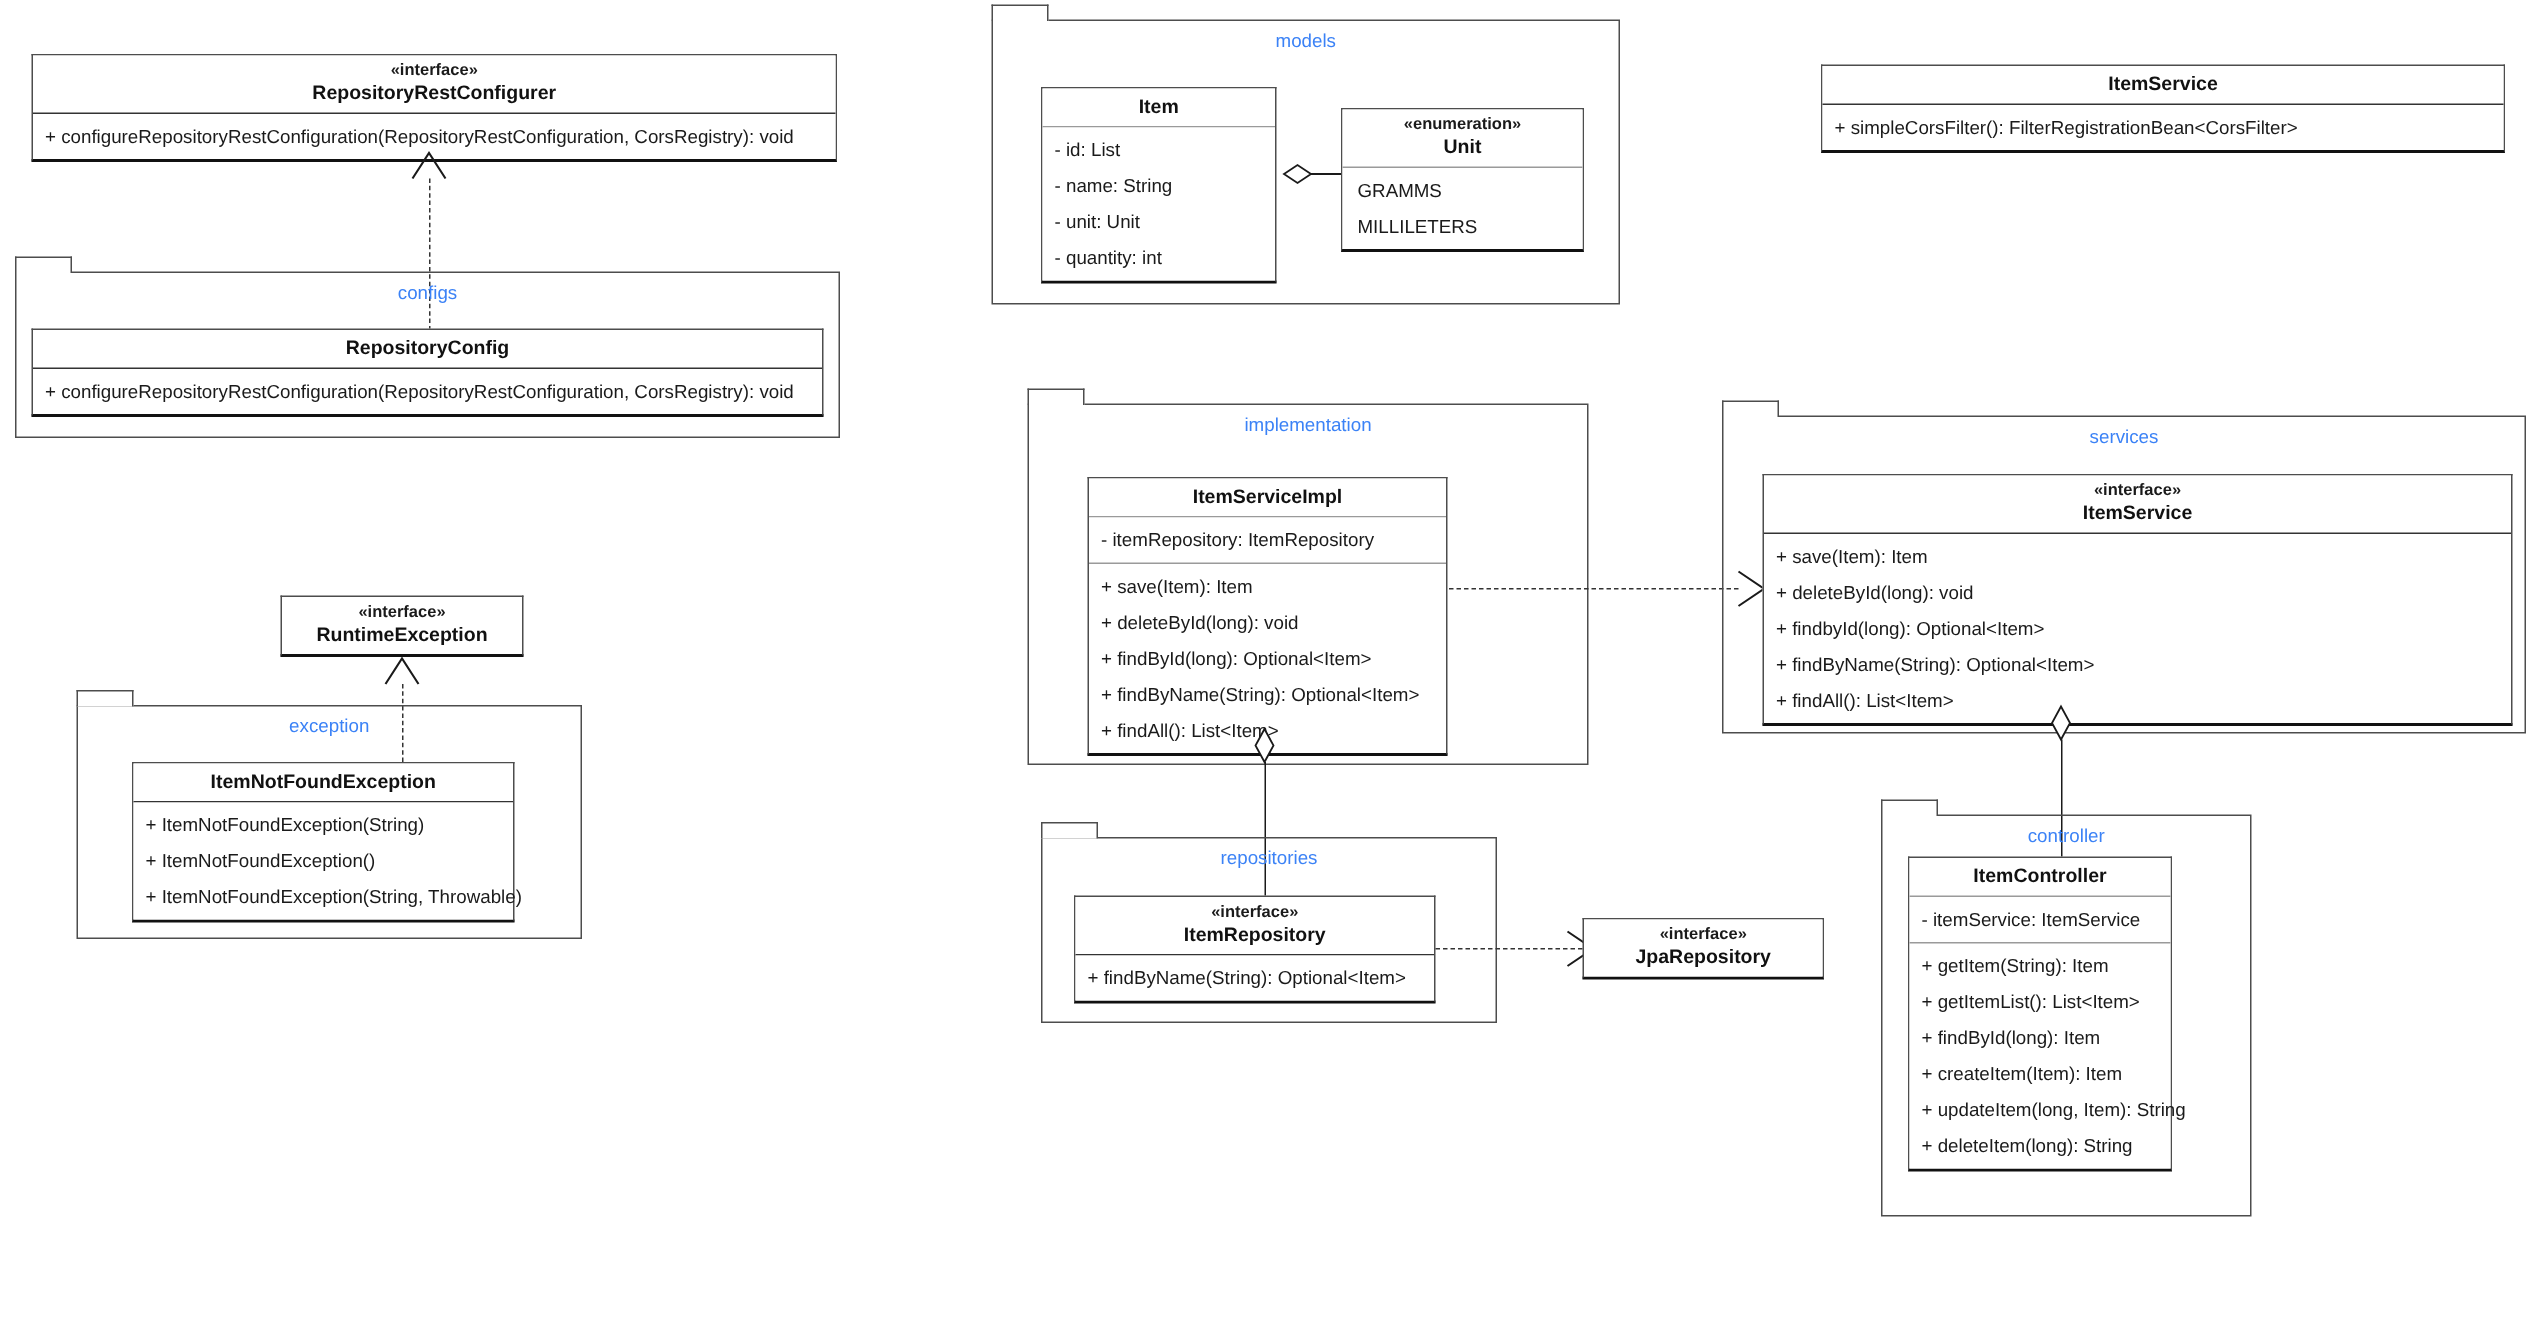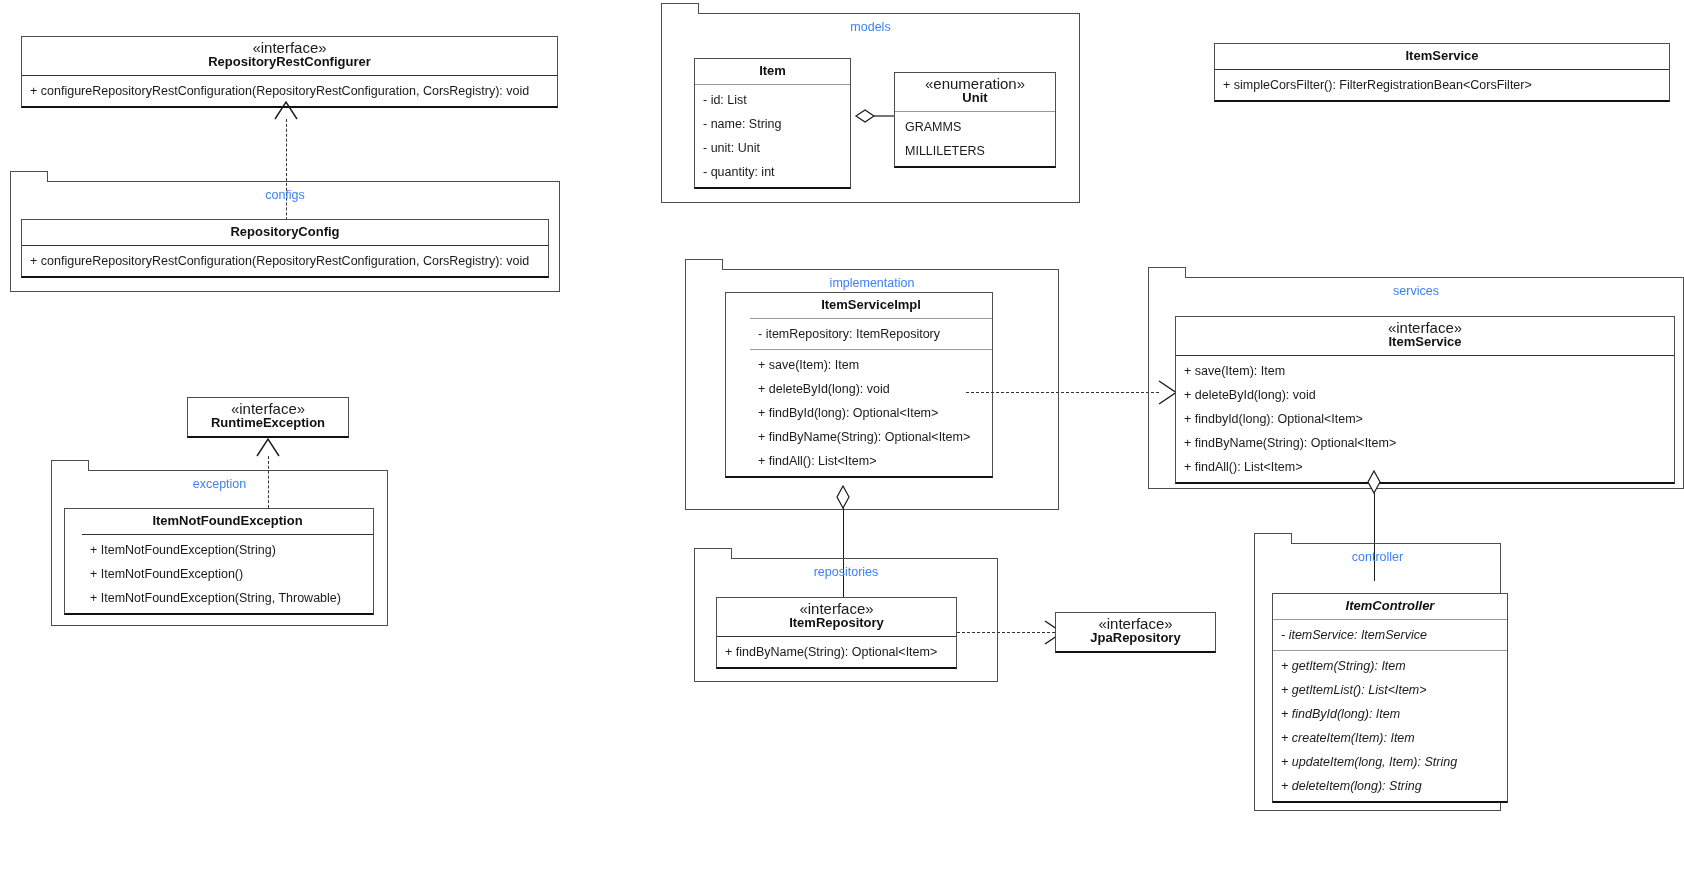--- a/index.html
+++ b/index.html
@@ -63,23 +63,23 @@
     box-sizing: border-box;
     padding: 4px 6px 5px 6px;
     text-align: center;
     border-bottom: 1px solid #9a9a9a;
     background: #ffffff;
   }
   .cls-head.thick { border-bottom: 1.5px solid #333333; }
   .cls-head.noline { border-bottom: none; }
   .stereo {
     display: block;
-    font-size: 15px;
+    font-size: 11px;
     line-height: 13px;
-    font-weight: normal;
+    font-weight: bold;
     color: #1a1a1a;
   }
   .cls-name {
     display: block;
     font-size: 13px;
     line-height: 16px;
     font-weight: bold;
     color: #111111;
     white-space: nowrap;
   }
@@ -163,21 +163,21 @@
   <svg class="svg-ovl" style="left:252px; top:435px; width:32px; height:22px;" viewBox="0 0 32 22">
     <polyline points="5,21 16,4 27,21" fill="none" stroke="#1a1a1a" stroke-width="1.4"></polyline>
   </svg>
   <div class="dash-v" style="left:268px; top:456px; height:52px;"></div>
 
   <div class="pkg" style="left:51px; top:470px; width:337px; height:156px;">
     <div class="pkg-tab"></div>
     <div class="pkg-title">exception</div>
   </div>
 
-  <div class="cls" style="left:64px; top:508px; width:310px;padding-left:17px;">
+  <div class="cls" style="left:88px; top:508px; width:255px;">
     <div class="cls-head thick">
       <span class="cls-name">ItemNotFoundException</span>
     </div>
     <div class="cls-section">
       <div class="member">+ ItemNotFoundException(String)</div>
       <div class="member">+ ItemNotFoundException()</div>
       <div class="member">+ ItemNotFoundException(String, Throwable)</div>
     </div>
   </div>
 
@@ -221,21 +221,21 @@
     <div class="cls-section">
       <div class="member">+ simpleCorsFilter(): FilterRegistrationBean&lt;CorsFilter&gt;</div>
     </div>
   </div>
 
   <div class="pkg" style="left:685px; top:269px; width:374px; height:241px;">
     <div class="pkg-tab"></div>
     <div class="pkg-title">implementation</div>
   </div>
 
-  <div class="cls" style="left:725px; top:292px; width:268px;padding-left:24px;">
+  <div class="cls" style="left:725px; top:318px; width:240px;">
     <div class="cls-head">
       <span class="cls-name">ItemServiceImpl</span>
     </div>
     <div class="cls-section">
       <div class="member">- itemRepository: ItemRepository</div>
     </div>
     <div class="cls-section">
       <div class="member">+ save(Item): Item</div>
       <div class="member">+ deleteById(long): void</div>
       <div class="member">+ findById(long): Optional&lt;Item&gt;</div>
@@ -303,21 +303,21 @@
       <span class="stereo">«interface»</span>
       <span class="cls-name">JpaRepository</span>
     </div>
   </div>
 
   <div class="pkg" style="left:1254px; top:543px; width:247px; height:268px;">
     <div class="pkg-tab"></div>
     <div class="pkg-title">controller</div>
   </div>
 
-  <div class="cls" style="left:1272px; top:593px; width:236px;font-style:italic;">
+  <div class="cls" style="left:1272px; top:571px; width:176px;">
     <div class="cls-head">
       <span class="cls-name">ItemController</span>
     </div>
     <div class="cls-section">
       <div class="member">- itemService: ItemService</div>
     </div>
     <div class="cls-section">
       <div class="member">+ getItem(String): Item</div>
       <div class="member">+ getItemList(): List&lt;Item&gt;</div>
       <div class="member">+ findById(long): Item</div>

